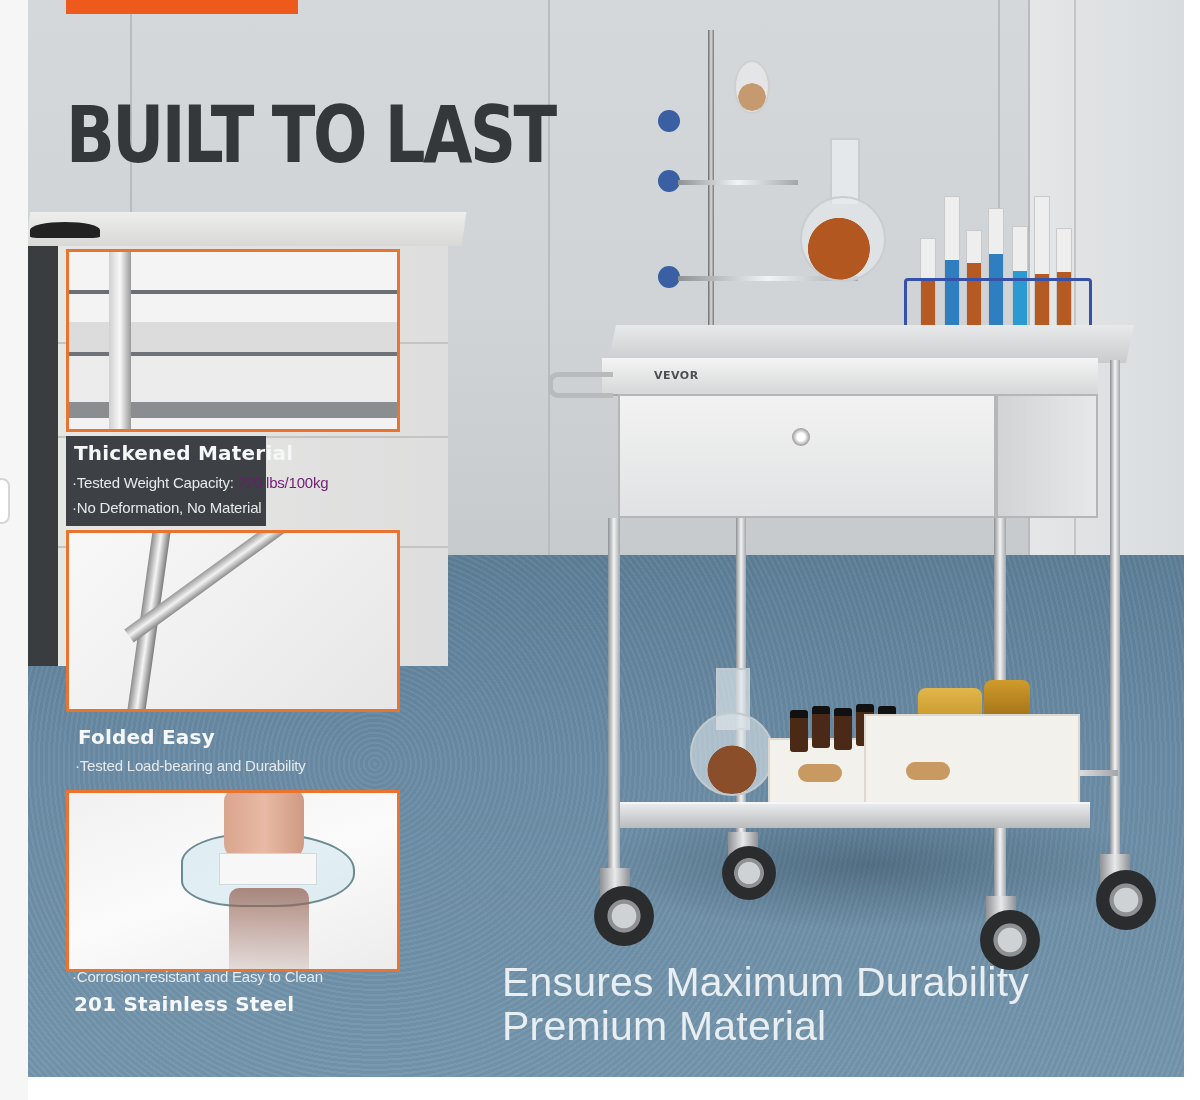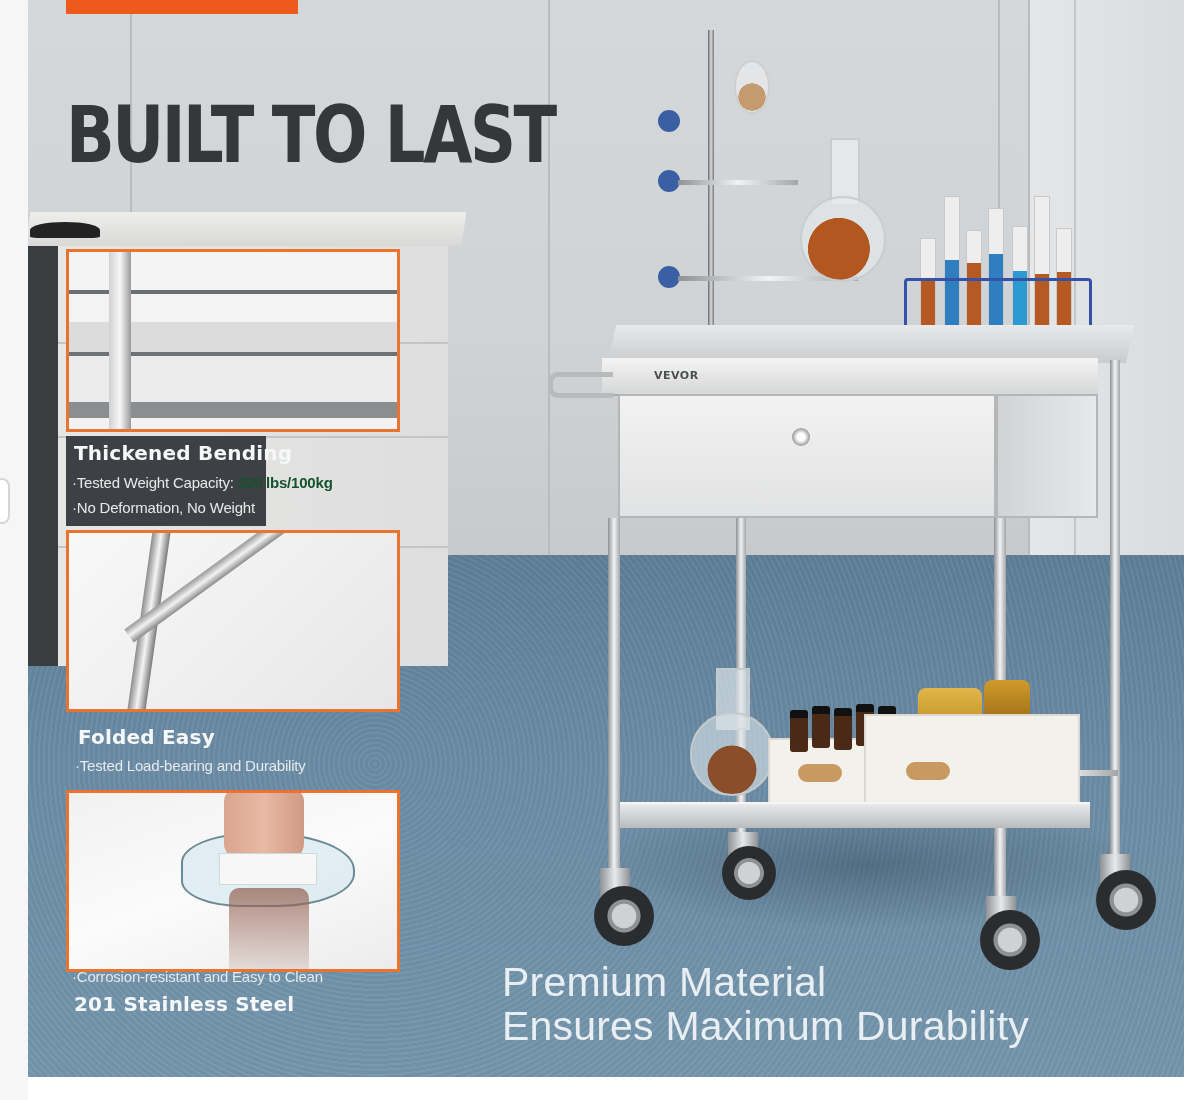--- a/index.html
+++ b/index.html
@@ -29,21 +29,21 @@
   .frame2{top:530px;height:182px;background:linear-gradient(135deg,#f8f8f8 0%,#eeeeee 60%,#e6e6e6 100%);}
   .frame2 .rod{position:absolute;left:70px;top:-10px;width:18px;height:210px;background:linear-gradient(90deg,#8c8c8c,#f5f5f5,#7a7a7a);transform:rotate(8deg);}
   .frame2 .brace{position:absolute;left:60px;top:95px;width:300px;height:16px;background:linear-gradient(180deg,#9a9a9a,#f2f2f2,#8a8a8a);transform:rotate(-36deg);transform-origin:left;}
   .frame3{top:790px;height:182px;background:linear-gradient(160deg,#f1f1f1 0%,#fbfbfb 50%,#ececec 100%);}
   .frame3 .hand{position:absolute;left:155px;top:-4px;width:80px;height:72px;background:linear-gradient(90deg,#d9a58f,#e8b9a4,#cf9a84);border-radius:12px 12px 18px 18px;}
   .frame3 .cloth{position:absolute;left:150px;top:60px;width:96px;height:30px;background:#f7f7f7;border:1px solid #cfd8dc;}
   .frame3 .spill{position:absolute;left:112px;top:40px;width:170px;height:70px;border:2px solid #6c8a92;border-radius:40% 50% 45% 35%;background:rgba(200,225,235,0.5);}
   .frame3 .reflect{position:absolute;left:160px;top:95px;width:80px;height:90px;background:linear-gradient(180deg,rgba(150,100,85,0.75),rgba(150,100,85,0.1));border-radius:10px;}
   .callout-title{position:absolute;left:46px;font-family:"DejaVu Sans",sans-serif;font-weight:bold;font-size:20px;color:#f5f7f8;letter-spacing:0.2px;}
   .callout-line{position:absolute;left:44px;font-size:15px;color:#e5eaec;letter-spacing:-0.2px;white-space:nowrap;}
-  .callout-line .accent{color:#14532d;font-weight:bold;}
+  .callout-line .accent{color:#701a75;font-weight:normal;}
   .shade1{position:absolute;left:38px;top:436px;width:200px;height:90px;background:#3d4044;}
   
   .cart{position:absolute;left:540px;top:20px;width:580px;height:940px;}
   .rail{position:absolute;background:linear-gradient(90deg,#8e9195,#f2f3f4,#a3a6a9);}
   .shelf-top{position:absolute;left:44px;top:305px;width:518px;height:38px;background:linear-gradient(180deg,#e8e9ea,#c9cbcd);transform:skewX(-12deg);}
   .top-front{position:absolute;left:34px;top:338px;width:496px;height:36px;background:linear-gradient(180deg,#f4f4f4,#d6d7d8);border-bottom:2px solid #a9abad;}
   .drawer{position:absolute;left:50px;top:374px;width:378px;height:124px;background:linear-gradient(180deg,#f2f2f2,#e1e2e3);border:2px solid #b4b6b8;box-sizing:border-box;}
   .drawer .knob{position:absolute;left:172px;top:32px;width:18px;height:18px;border-radius:50%;background:radial-gradient(circle,#fff 30%,#999 70%);}
   .side-panel{position:absolute;left:428px;top:374px;width:102px;height:124px;background:linear-gradient(90deg,#d2d3d4,#e7e8e9);border:2px solid #b4b6b8;box-sizing:border-box;}
   .handle{position:absolute;left:-20px;top:352px;width:60px;height:16px;border:5px solid #b8babc;border-right:none;border-radius:10px 0 0 10px;}
@@ -96,23 +96,23 @@
   <div class="desk-top"></div>
   <div class="mouse"></div>
 
   <div class="orange-tab"></div>
   <div class="headline">BUILT TO LAST</div>
 
   <div class="callout-frame frame1">
       <div class="post"></div>
     </div>
   <div class="shade1"></div>
-  <div class="callout-title" style="top:441px">Thickened Bending</div>
+  <div class="callout-title" style="top:441px">Thickened Material</div>
   <div class="callout-line" style="top:474px"><span>·Tested Weight Capacity: </span><span class="accent">220 lbs/100kg</span></div>
-  <div class="callout-line" style="top:499px">·No Deformation, No Weight</div>
+  <div class="callout-line" style="top:499px">·No Deformation, No Material</div>
 
   <div class="callout-frame frame2">
       <div class="rod"></div>
       <div class="brace"></div>
     </div>
   <div class="callout-title" style="top:725px;left:50px">Folded Easy</div>
   <div class="callout-line" style="top:757px;left:47px">·Tested Load-bearing and Durability</div>
 
   <div class="callout-frame frame3">
     <div class="spill"></div>
@@ -184,16 +184,16 @@
     <div class="wheel" style="left:26px;top:866px"></div>
     <div class="caster" style="left:160px;top:812px"></div>
     <div class="wheel" style="left:154px;top:826px;width:54px;height:54px"></div>
     <div class="caster" style="left:418px;top:876px"></div>
     <div class="wheel" style="left:412px;top:890px"></div>
     <div class="caster" style="left:532px;top:834px"></div>
     <div class="wheel" style="left:528px;top:850px"></div>
   </div>
 
   <div class="tagline">
+    <div>Ensures Maximum Durability</div>
     <div>Premium Material</div>
-    <div>Ensures Maximum Durability</div>
   </div>
 </div>
 
 </body></html>

